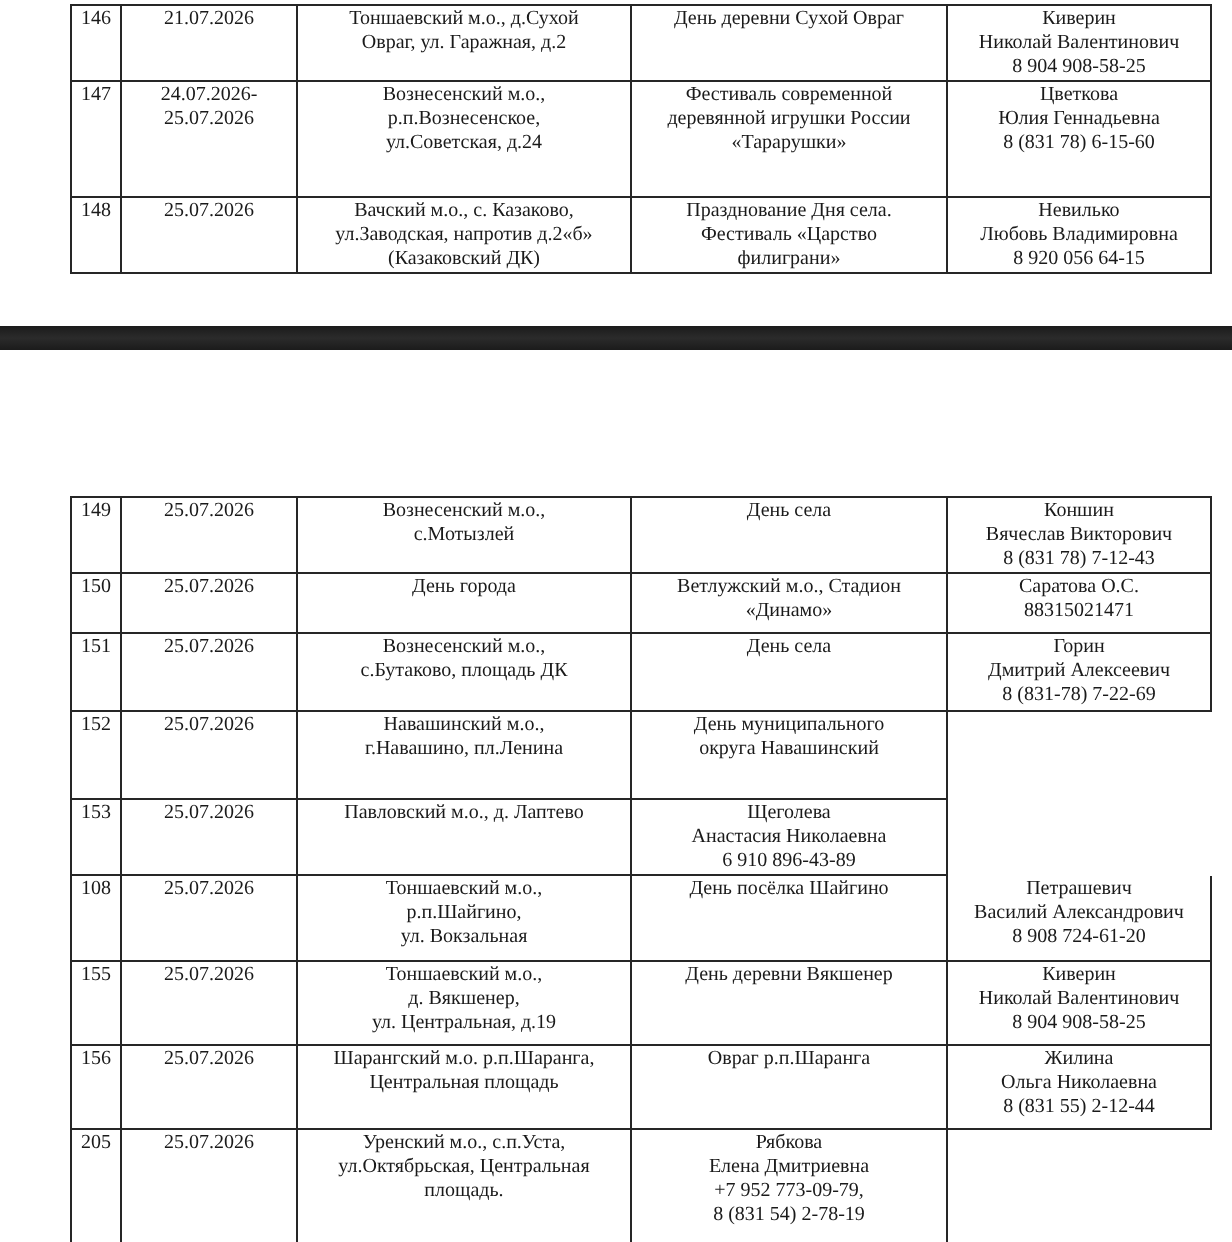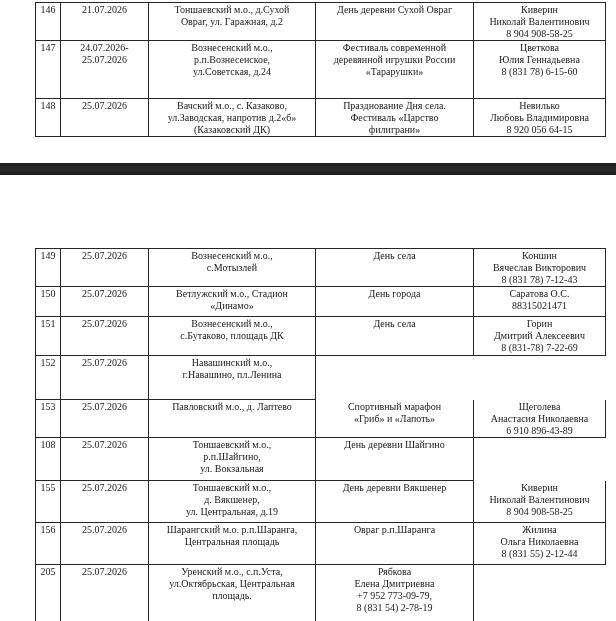--- a/index.html
+++ b/index.html
@@ -97,59 +97,62 @@
       <div class="td">Вознесенский м.о.,
 с.Мотызлей</div>
       <div class="td">День села</div>
       <div class="td">Коншин
 Вячеслав Викторович
 8 (831 78) 7-12-43</div>
     </div>
     <div class="tr" style="min-height:30px">
       <div class="td">150</div>
       <div class="td">25.07.2026</div>
+      <div class="td">День города</div>
       <div class="td">Ветлужский м.о., Стадион
 «Динамо»</div>
-      <div class="td">День города</div>
       <div class="td">Саратова О.С.
 88315021471</div>
     </div>
     <div class="tr" style="min-height:39px">
       <div class="td">151</div>
       <div class="td">25.07.2026</div>
       <div class="td">Вознесенский м.о.,
 с.Бутаково, площадь ДК</div>
       <div class="td">День села</div>
       <div class="td">Горин
 Дмитрий Алексеевич
 8 (831-78) 7-22-69</div>
     </div>
     <div class="tr" style="min-height:44px">
       <div class="td">152</div>
       <div class="td">25.07.2026</div>
       <div class="td">Навашинский м.о.,
 г.Навашино, пл.Ленина</div>
+      <div class="td">День муниципального
+округа Навашинский</div>
     </div>
     <div class="tr" style="min-height:38px">
       <div class="td">153</div>
       <div class="td">25.07.2026</div>
       <div class="td">Павловский м.о., д. Лаптево</div>
-      <div class="td">Спортивный марафон
-«Гриб» и «Лапоть»</div>
       <div class="td">Щеголева
 Анастасия Николаевна
 6 910 896-43-89</div>
     </div>
     <div class="tr" style="min-height:43px">
       <div class="td">108</div>
       <div class="td">25.07.2026</div>
       <div class="td">Тоншаевский м.о.,
 р.п.Шайгино,
 ул. Вокзальная</div>
-      <div class="td">День деревни Шайгино</div>
+      <div class="td">День посёлка Шайгино</div>
+      <div class="td">Петрашевич
+Василий Александрович
+8 908 724-61-20</div>
     </div>
     <div class="tr" style="min-height:42px">
       <div class="td">155</div>
       <div class="td">25.07.2026</div>
       <div class="td">Тоншаевский м.о.,
 д. Вякшенер,
 ул. Центральная, д.19</div>
       <div class="td">День деревни Вякшенер</div>
       <div class="td">Киверин
 Николай Валентинович

